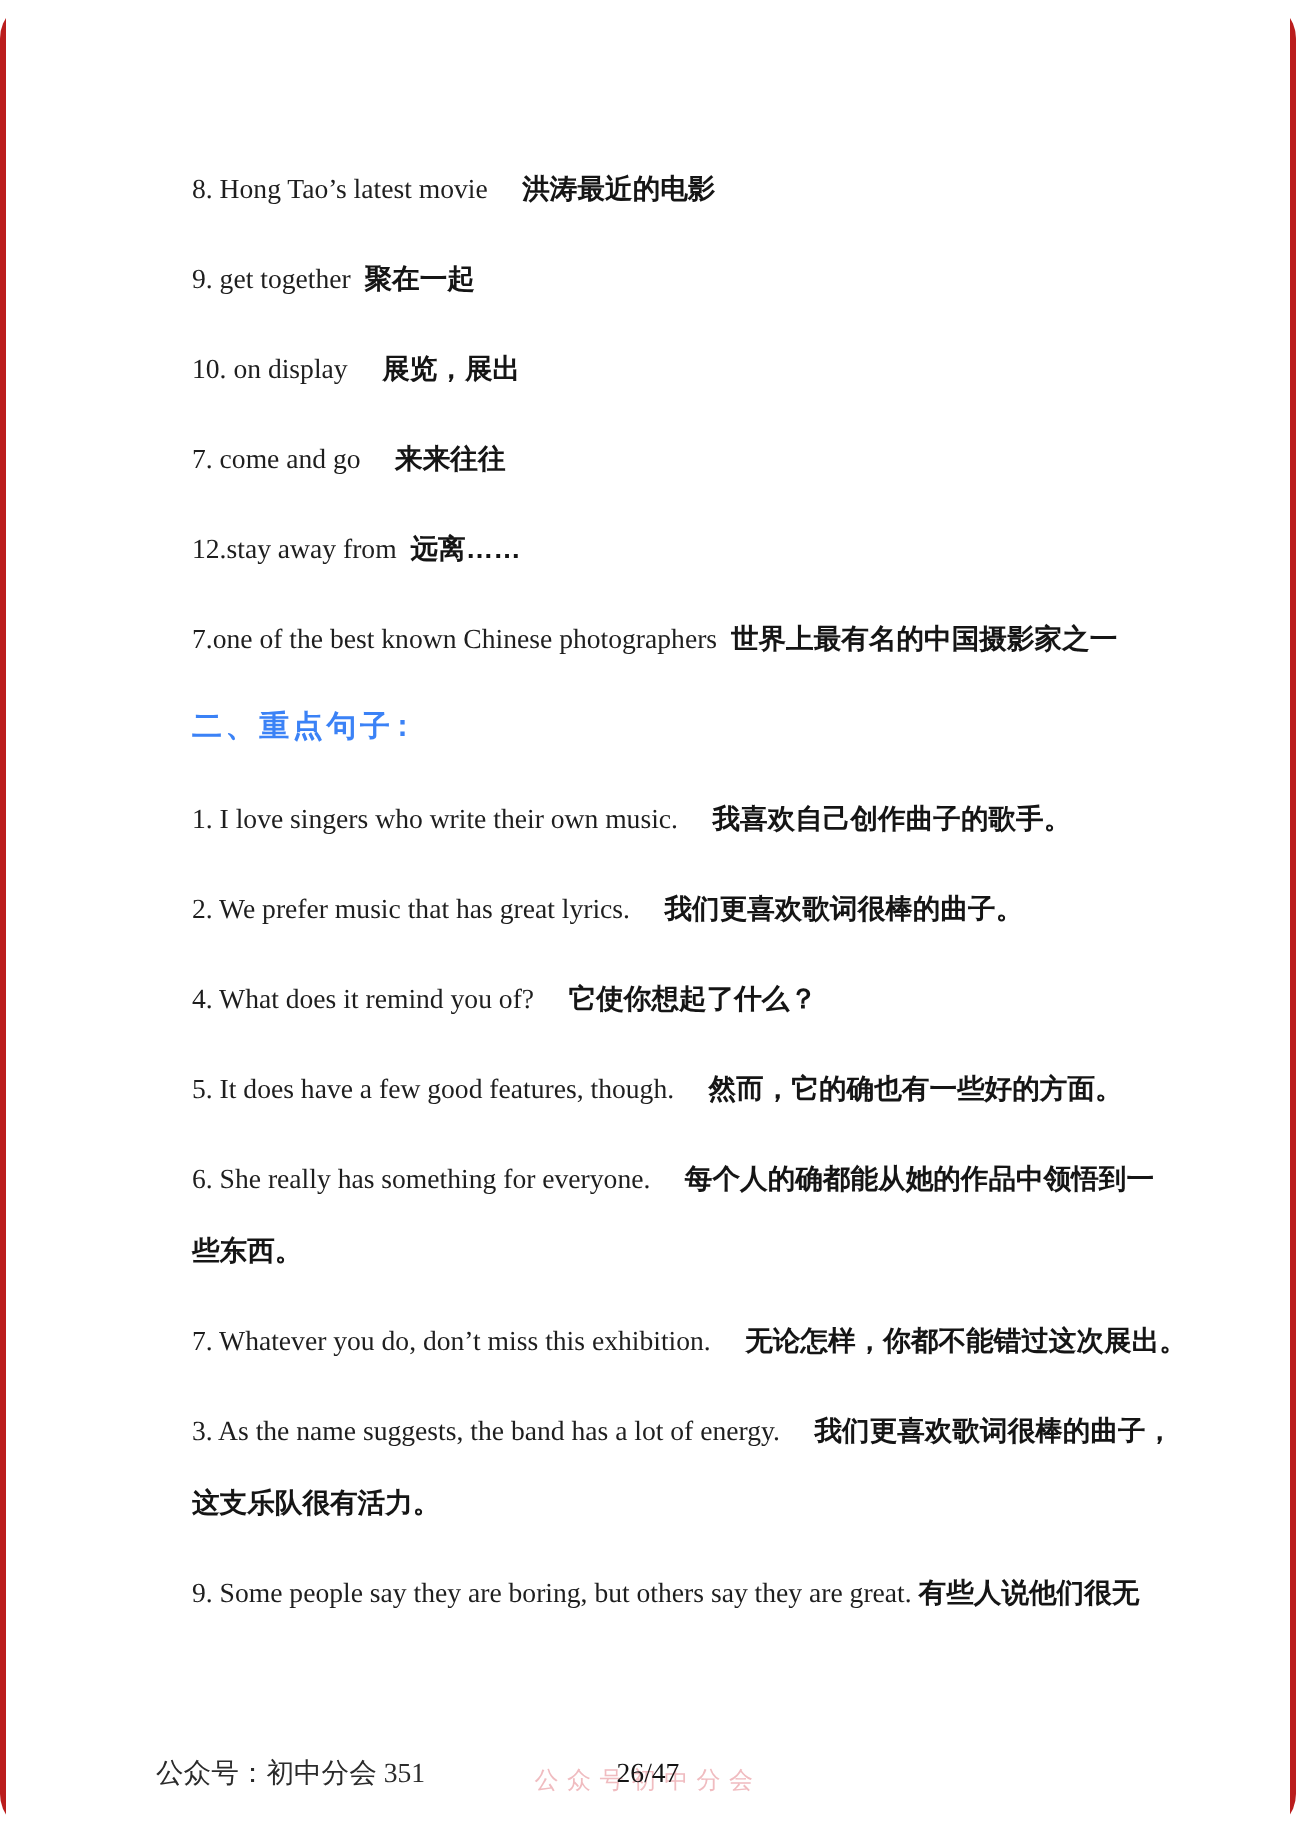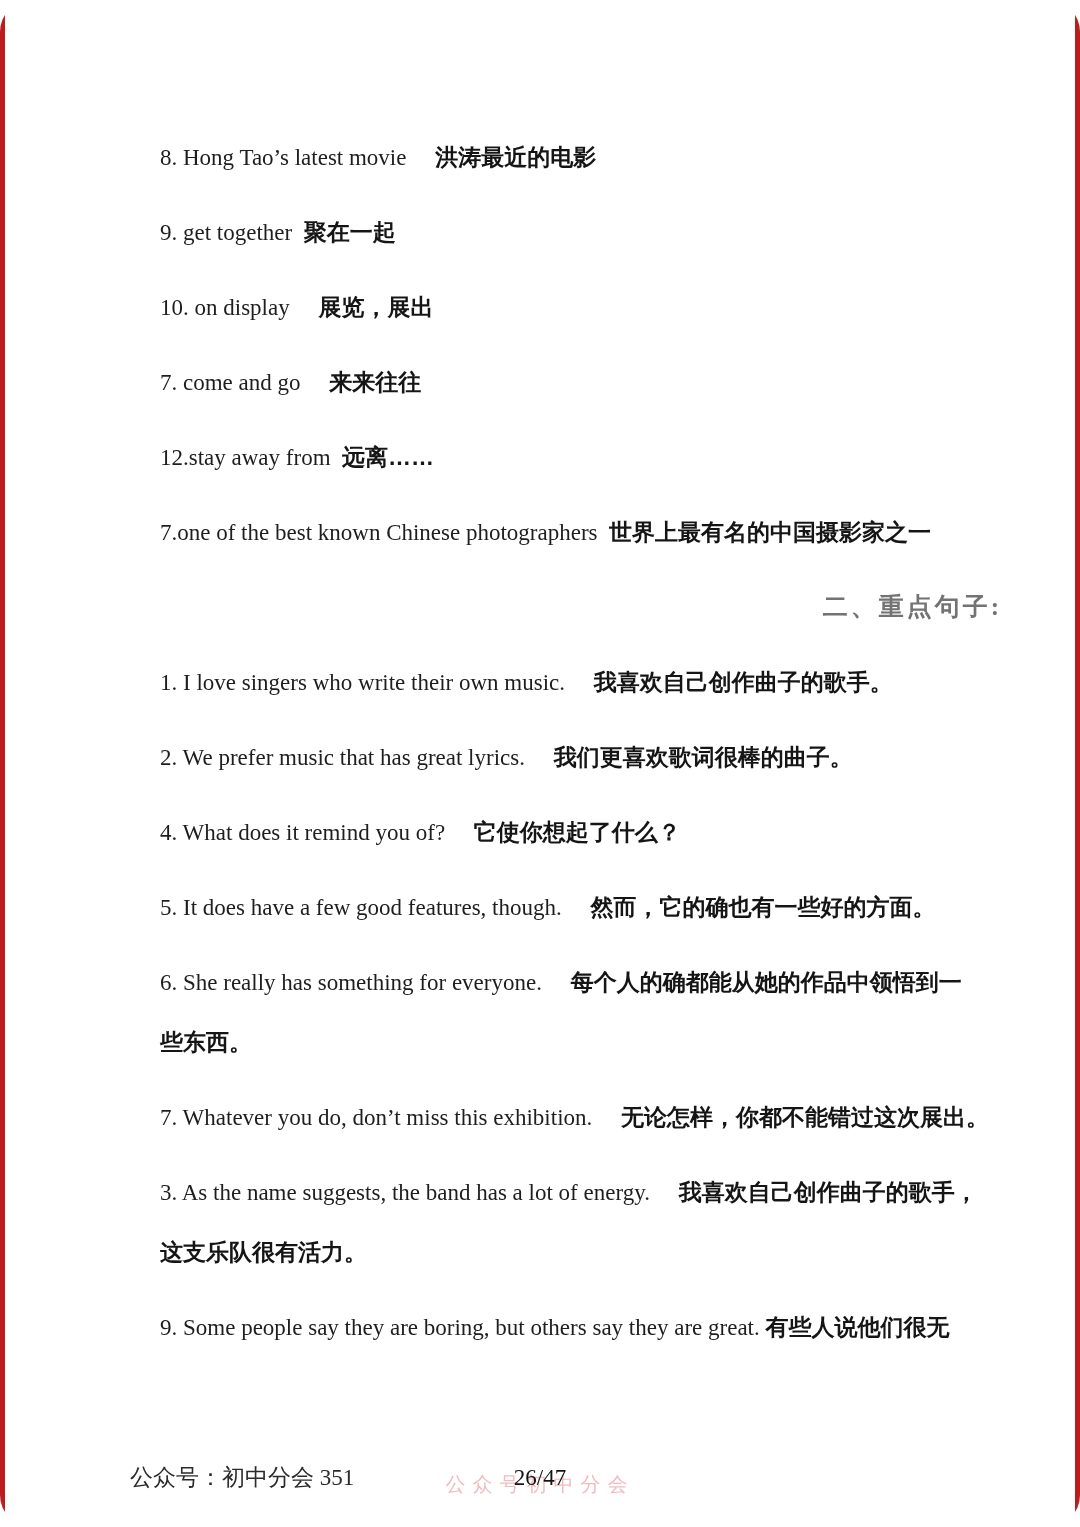--- a/index.html
+++ b/index.html
@@ -34,30 +34,29 @@
     height: 60px;
     color: #1e1e1e;
   }
   .en { font-family: "Liberation Serif", "DejaVu Serif", serif; }
   .zh {
     font-family: "Liberation Sans", "DejaVu Sans", sans-serif;
     font-weight: 600;
     color: #151515;
   }
   .heading {
-    font-family: Liberation Serif, serif;
+    font-family: Liberation Mono, monospace;
     font-weight: bold;
     font-size: 25px;
     letter-spacing: 3px;
-    color: #737373;
+    color: #3b82f6;
     line-height: 60px;
     height: 60px;
     margin: 0 0 15px 0;
     white-space: pre;
-    text-align: right;
   }
   .footer {
     position: absolute;
     left: 0; right: 0;
     top: 1452px;
     height: 60px;
   }
   .footer-left {
     position: absolute;
     left: 130px;
@@ -137,21 +136,21 @@
       <div class="line"><span class="en">5. It does have a few good features, though.　 </span><span class="zh">然而，它的确也有一些好的方面。</span></div>
     </div>
     <div class="para">
       <div class="line"><span class="en">6. She really has something for everyone.　 </span><span class="zh">每个人的确都能从她的作品中领悟到一</span></div>
       <div class="line"><span class="en"></span><span class="zh">些东西。</span></div>
     </div>
     <div class="para">
       <div class="line"><span class="en">7. Whatever you do, don’t miss this exhibition.　 </span><span class="zh">无论怎样，你都不能错过这次展出。</span></div>
     </div>
     <div class="para">
-      <div class="line"><span class="en">3. As the name suggests, the band has a lot of energy.　 </span><span class="zh">我喜欢自己创作曲子的歌手，</span></div>
+      <div class="line"><span class="en">3. As the name suggests, the band has a lot of energy.　 </span><span class="zh">我们更喜欢歌词很棒的曲子，</span></div>
       <div class="line"><span class="en"></span><span class="zh">这支乐队很有活力。</span></div>
     </div>
     <div class="para">
       <div class="line"><span class="en">9. Some people say they are boring, but others say they are great. </span><span class="zh">有些人说他们很无</span></div>
     </div>
 
   </main>
 
   <footer class="footer">
     <div class="footer-left">公众号：初中分会 351</div>

